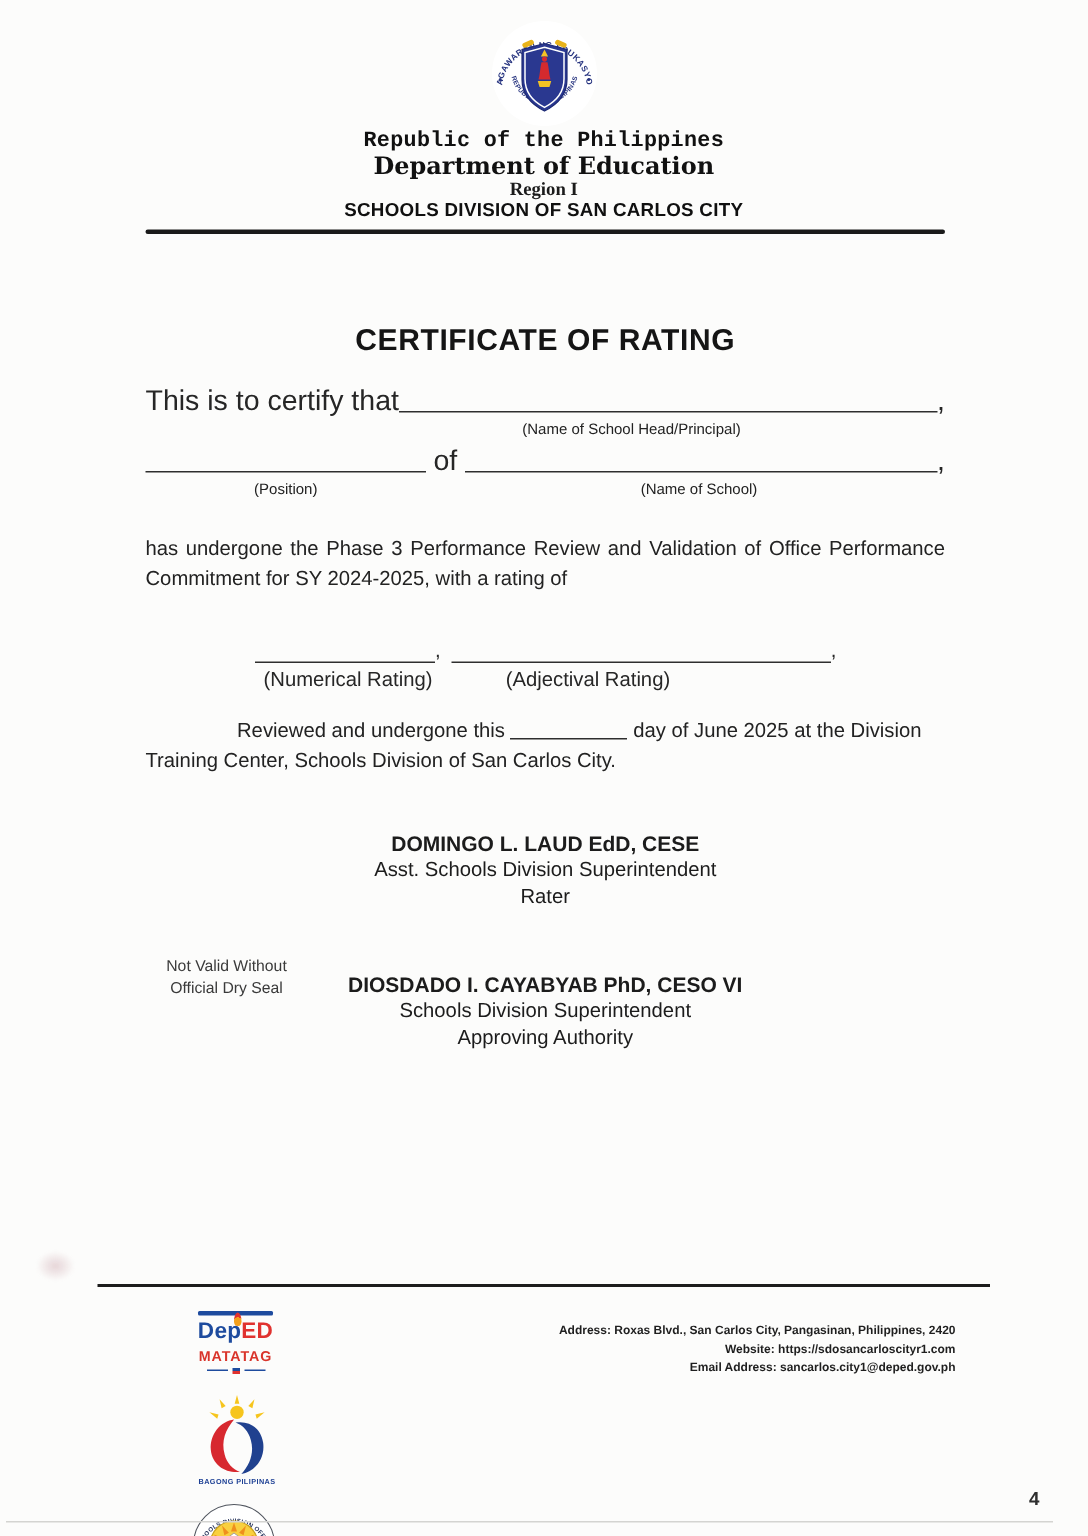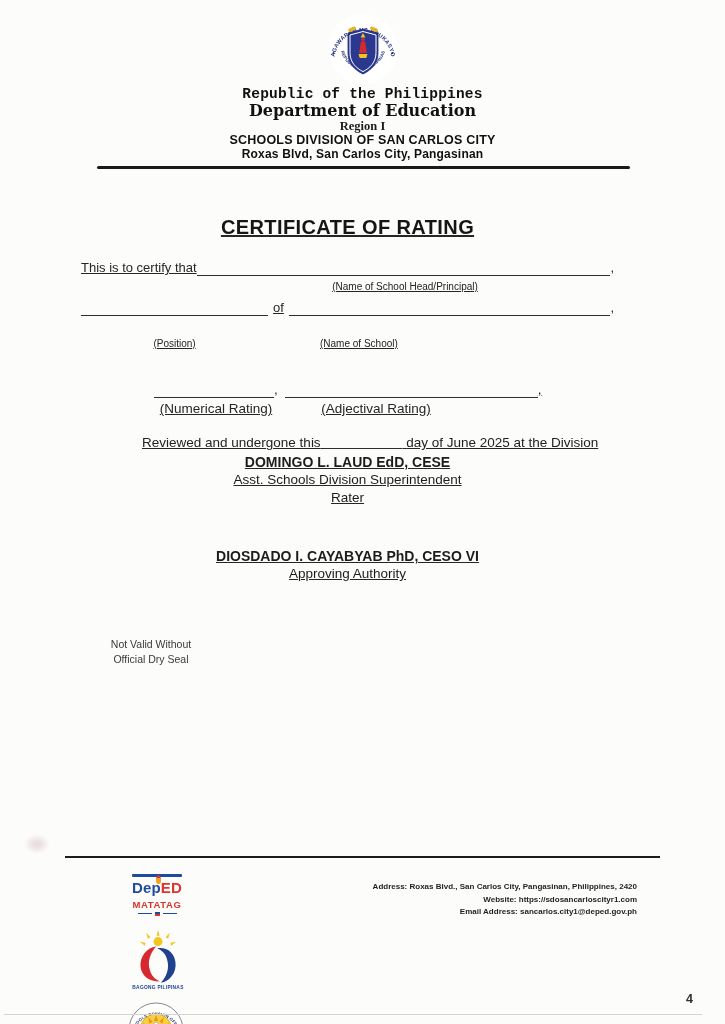--- a/index.html
+++ b/index.html
@@ -17,56 +17,56 @@
   .header{padding-top:13px;text-align:center;}
   .seal{display:block;margin:0 auto;}
   .hdr-republic{font-family:Liberation Mono, monospace;font-weight:700;font-size:14.5px;line-height:15px;margin-top:2px;letter-spacing:.2px;color:#111;}
   .hdr-department{font-family:"DejaVu Serif",serif;font-weight:700;font-size:16px;line-height:17px;color:#111;}
   .hdr-region{font-family:"Liberation Serif",serif;font-weight:700;font-size:12.5px;line-height:14px;color:#1b1b1b;}
   .hdr-division{font-weight:700;font-size:12.5px;line-height:15px;letter-spacing:.2px;color:#101010;}
   .hdr-address{font-weight:700;font-size:12px;line-height:13px;letter-spacing:.2px;color:#101010;}
   .hdr-rule{height:2.6px;background:#1a1a1a;margin:5px 95px 0 97px;border-radius:2px;}
 
   
-  .content{position:absolute;left:81px;top:164px;width:533px;text-decoration:underline;}
+  .content{position:absolute;left:97px;top:164px;width:533px;}
   .cert-title{text-align:center;font-weight:700;font-size:20px;letter-spacing:.4px;color:#151515;margin-top:52px;}
-  .row{display:flex;align-items:center;font-size:13px;line-height:17px;}
+  .row{display:flex;align-items:flex-start;font-size:19px;line-height:17px;}
   .blank{border-bottom:1.4px solid #2e2e2e;height:15px;}
   .grow{flex:1 1 auto;}
   .lbl-row{font-size:10px;line-height:16px;color:#222;}
   .p{font-size:13.5px;line-height:20px;text-align:justify;color:#222;}
   .inline-blank{display:inline-block;border-bottom:1.4px solid #2e2e2e;height:.85em;transform:translateY(2px);}
 
   .line1{margin-top:20px;}
   .name-lbl{margin-top:3px;text-align:center;padding-left:115px;}
   .line2{margin-top:4px;}
-  .pos-row{margin-top:20px;display:flex;gap:13px;}
+  .pos-row{margin-top:3px;display:flex;gap:13px;}
   .pos-row .c1{width:187px;text-align:center;}
   .pos-row .sp{width:26px;}
-  .pos-row .c2{width:260px;text-align:left;}
+  .pos-row .c2{width:260px;text-align:center;}
 
   .p2{margin-top:21px;}
 
   .rate-row{margin-top:29px;display:flex;align-items:flex-end;font-size:13.5px;line-height:17px;}
   .rate-row .ml{width:73px;flex:0 0 auto;}
   .rate-b1{width:120px;}
   .rate-sp{width:7px;flex:0 0 auto;}
   .rate-b2{width:253px;}
   .rate-lbl{margin-top:3px;display:flex;font-size:13.5px;line-height:16px;}
   .rate-lbl .ml{width:73px;flex:0 0 auto;}
   .rate-lbl .c1{width:124px;text-align:center;}
   .rate-lbl .sp{width:10px;}
   .rate-lbl .c2{width:176px;text-align:center;}
 
   .p3{margin-top:19px;}
   .p4{margin-top:16px;text-align:left;text-indent:0;}
   .p4 .indent{display:inline-block;width:61px;}
 
   .sig{text-align:center;color:#1c1c1c;}
-  .sig1{}
+  .sig1{margin-top:36px;}
   .sig2{margin-top:40px;}
   .sig-name{font-weight:700;font-size:14px;line-height:18px;}
   .sig-pos{font-size:13.5px;line-height:18px;}
   .sig-role{font-size:13.5px;line-height:18px;}
 
   .dryseal{position:absolute;left:105px;top:637px;width:92px;text-align:center;
            font-size:10.5px;line-height:15px;color:#3a3a3a;}
 
   
   .footer-rule{position:absolute;left:65px;top:856px;width:595px;height:2.2px;background:#1c1c1c;}
@@ -123,21 +123,20 @@
       <path d="M 36,18.5 L 49,22 L 49,39.5 C 49,49.5 43,55 36,58.6 C 29,55 23,49.5 23,39.5 L 23,22 Z" fill="none" stroke="#ffffff" stroke-width="1"></path>
       <path d="M 36,20 l 2.4,4.6 h -4.8 Z" fill="#f3c324"></path>
       <circle cx="36" cy="26.4" r="1.7" fill="#d42a2e"></circle>
       <path d="M 34,28.5 C 33,32.5 33,36.5 32,40 L 40,40 C 39,36.5 39,32.5 38,28.5 Z" fill="#d42a2e"></path>
       <path d="M 31.5,41 h 9 l -1.2,4 h -6.6 Z" fill="#f3c324"></path>
     </svg>
     <div class="hdr-republic">Republic of the Philippines</div>
     <div class="hdr-department">Department of Education</div>
     <div class="hdr-region">Region I</div>
     <div class="hdr-division">SCHOOLS DIVISION OF SAN CARLOS CITY</div>
-    <div class="hdr-address">Roxas Blvd, San Carlos City, Pangasinan</div>
     <div class="hdr-rule"></div>
   </div>
 
   <div class="content">
 
     <div class="cert-title">CERTIFICATE OF RATING</div>
 
     <div class="row line1">
       <span>This is to certify that</span>
       <span class="blank grow"></span>
@@ -150,20 +149,21 @@
       <span style="padding:0 5px">of</span>
       <span class="blank grow"></span>
       <span>,</span>
     </div>
     <div class="lbl-row pos-row">
       <span class="c1">(Position)</span>
       <span class="sp"></span>
       <span class="c2">(Name of School)</span>
     </div>
 
+    <div class="p p2">has undergone the Phase 3 Performance Review and Validation of Office Performance Commitment for SY 2024-2025, with a rating of</div>
 
     <div class="rate-row">
       <span class="ml"></span>
       <span class="blank rate-b1"></span>
       <span>,</span>
       <span class="rate-sp"></span>
       <span class="blank rate-b2"></span>
       <span>,</span>
     </div>
     <div class="rate-lbl">
@@ -171,30 +171,32 @@
       <span class="c1">(Numerical Rating)</span>
       <span class="sp"></span>
       <span class="c2">(Adjectival Rating)</span>
     </div>
 
 
     <div class="p p4">
       <span class="indent"></span><span>Reviewed and undergone this</span>
       <span class="inline-blank" style="width:78px"></span>
       <span>day of June 2025 at the Division</span><br>
+      <span>Training Center, Schools Division of San Carlos City.</span>
     </div>
 
     <div class="sig sig1">
       <div class="sig-name">DOMINGO L. LAUD EdD, CESE</div>
       <div class="sig-pos">Asst. Schools Division Superintendent</div>
       <div class="sig-role">Rater</div>
     </div>
 
     <div class="sig sig2">
       <div class="sig-name">DIOSDADO I. CAYABYAB PhD, CESO VI</div>
+      <div class="sig-pos">Schools Division Superintendent</div>
       <div class="sig-role">Approving Authority</div>
     </div>
   </div>
 
   <div class="dryseal">
     <div>Not Valid Without</div>
     <div>Official Dry Seal</div>
   </div>
 
   <div class="footer-rule"></div>

